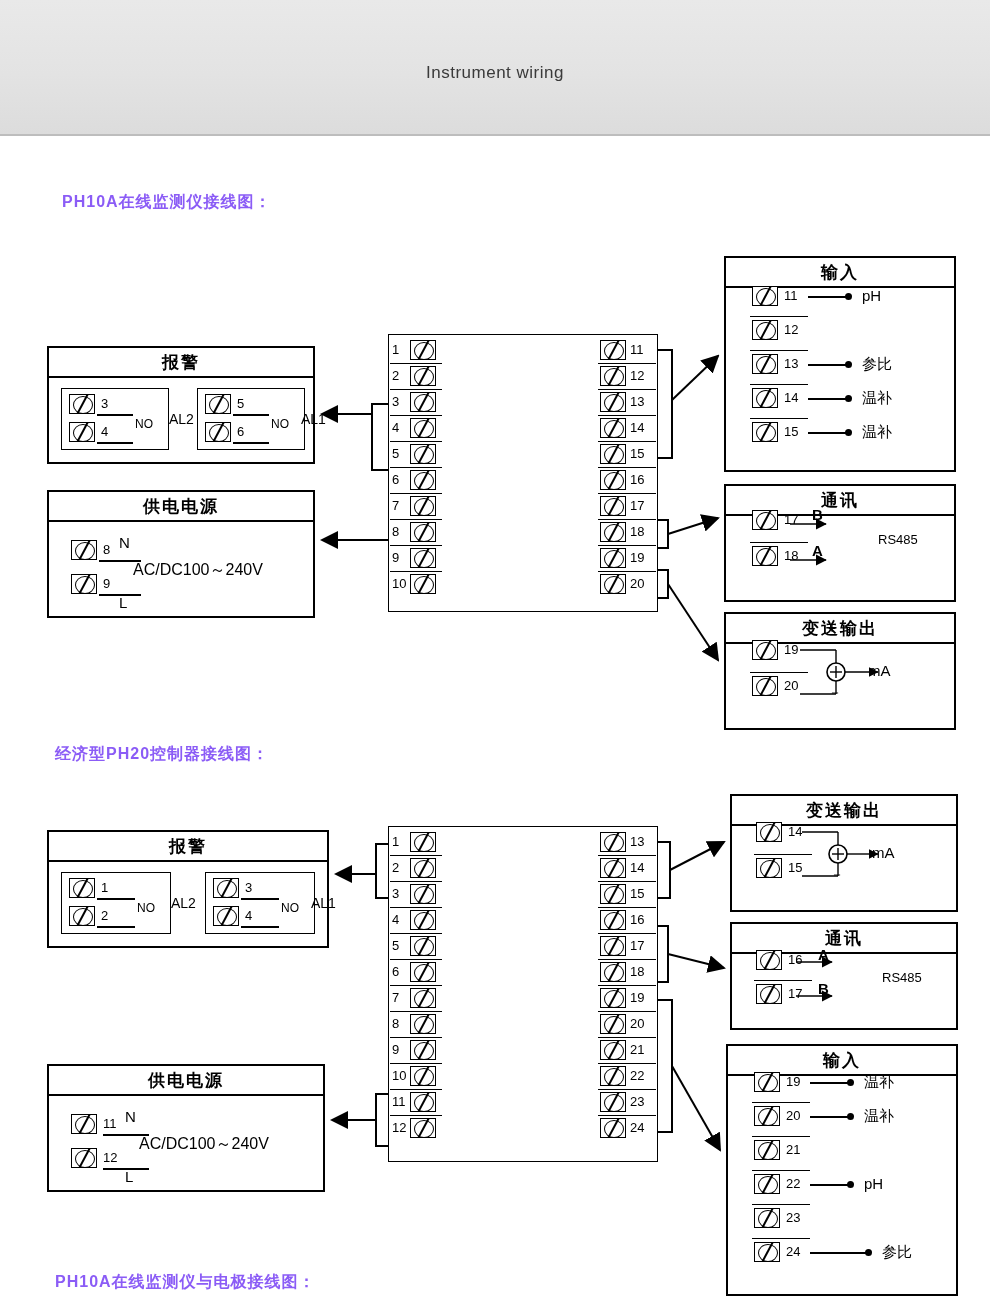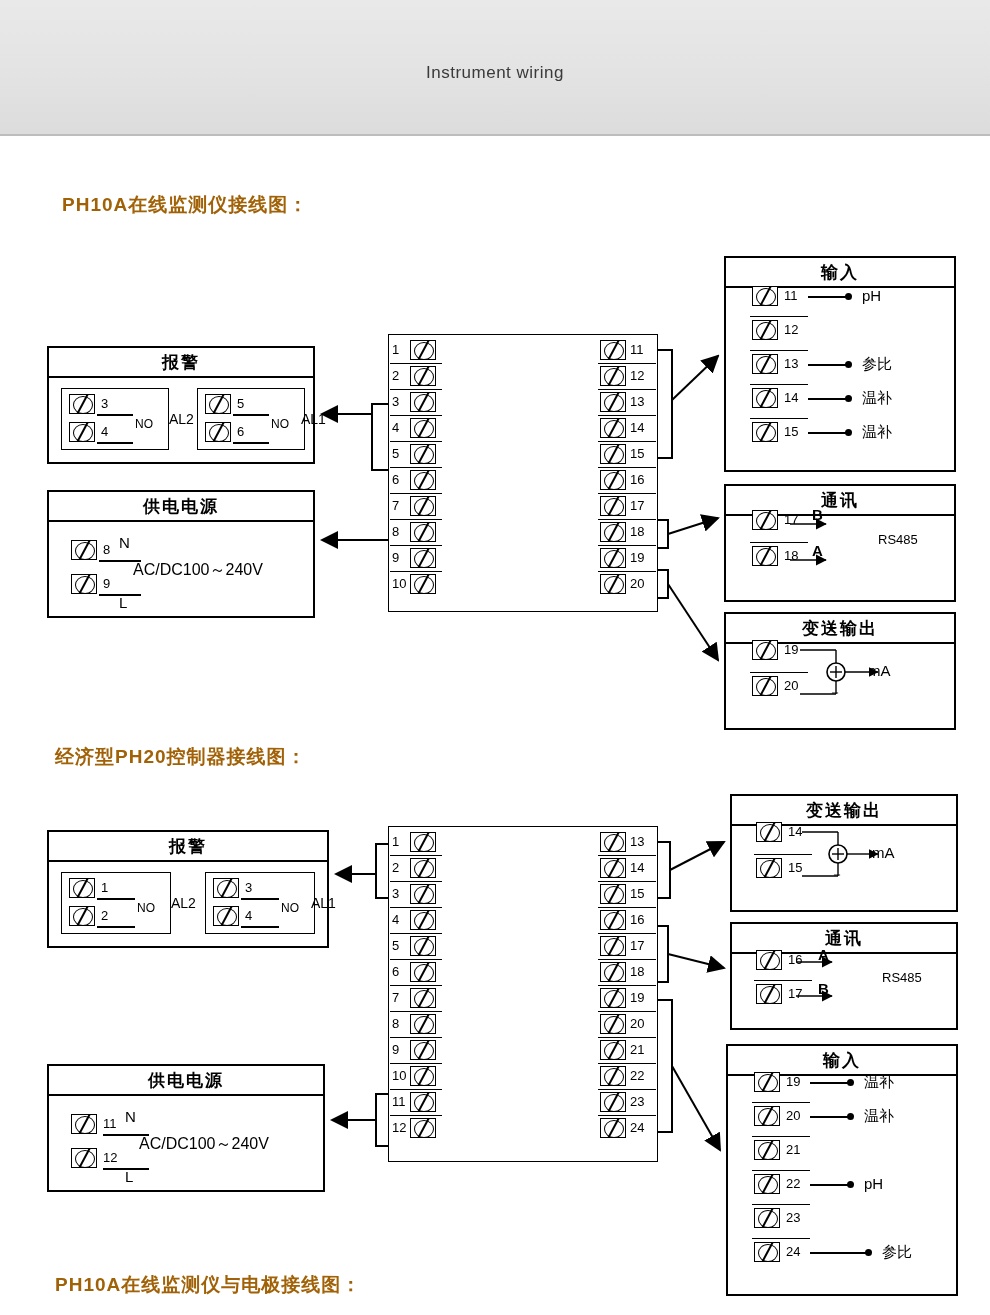--- a/index.html
+++ b/index.html
@@ -34,23 +34,23 @@
   }
   .banner-sub {
     font-size: 17px;
     color: #3a3a3a;
     margin-top: 6px;
     letter-spacing: 0.5px;
   }
   
   .section-title {
     position: absolute;
-    font-size: 19px;
+    font-size: 16px;
     font-weight: bold;
-    color: #a16207;
+    color: #8b5cf6;
     letter-spacing: 1px;
     white-space: nowrap;
   }
   
   .box {
     position: absolute;
     border: 2px solid #000;
     background: #fff;
     margin-top: 12px;
   }

